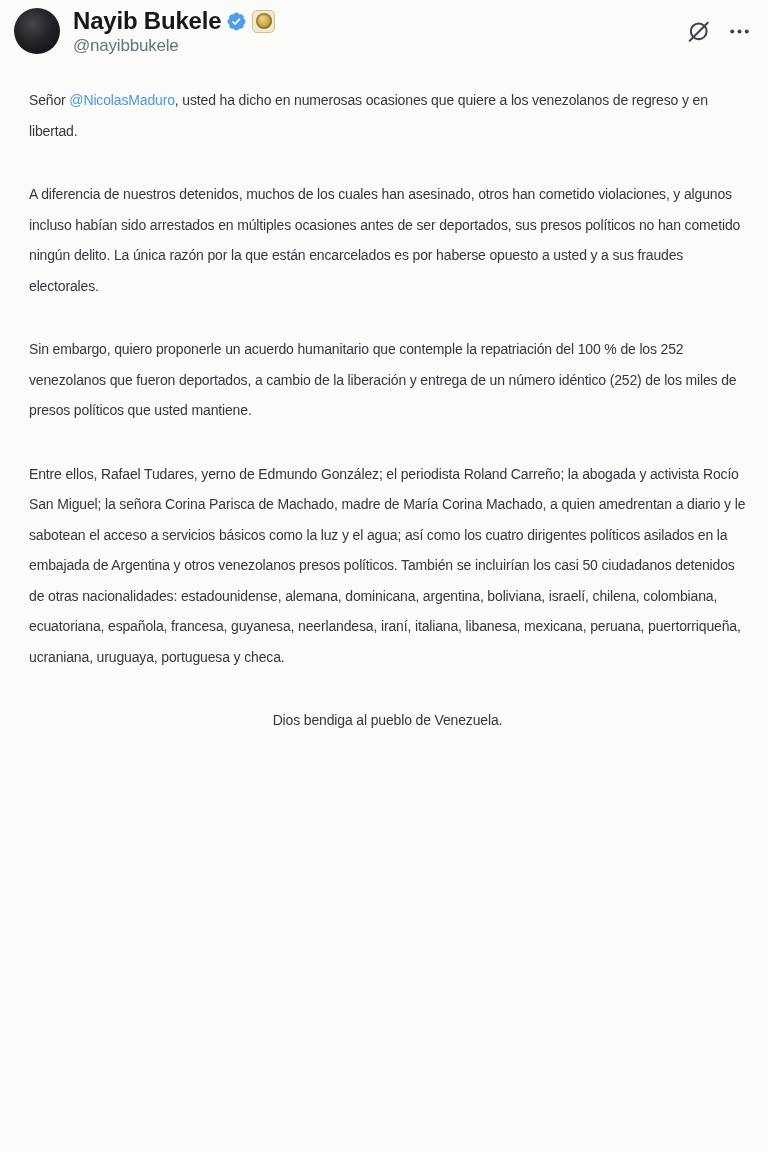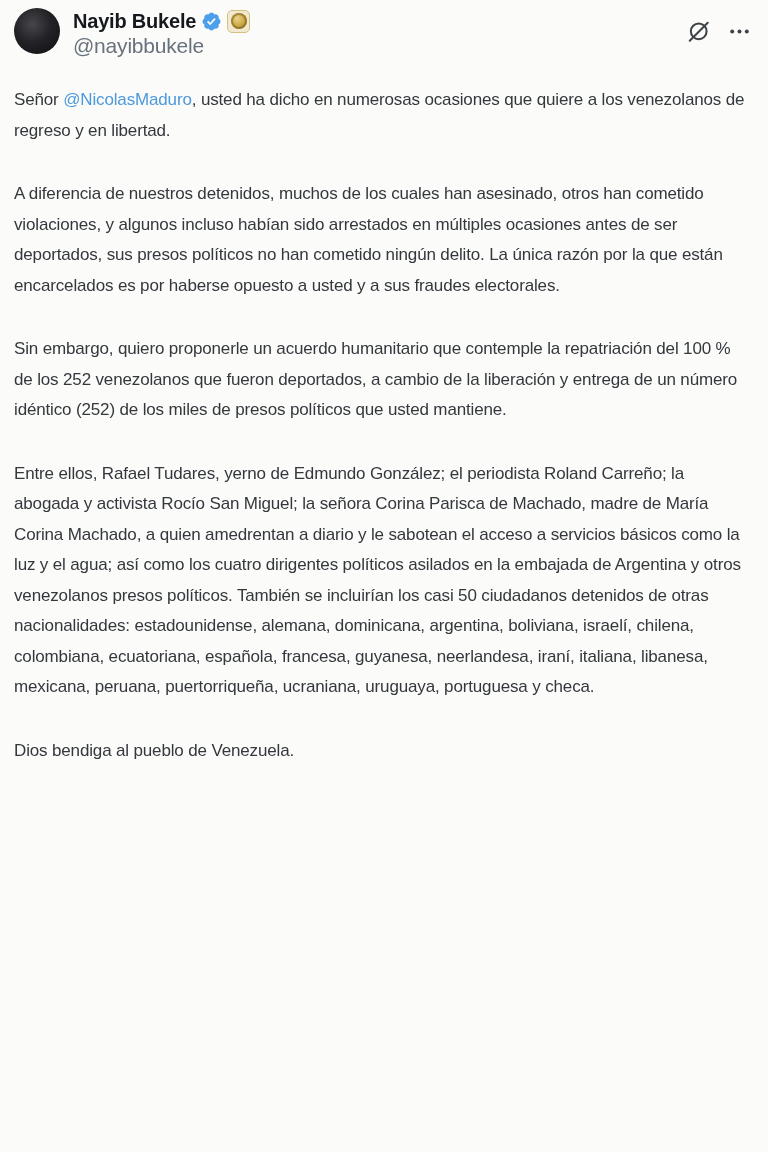--- a/index.html
+++ b/index.html
@@ -29,21 +29,21 @@
     width: 46px; height: 46px;
     border-radius: 50%;
     background: radial-gradient(circle at 40% 35%, #46464b 0%, #232327 45%, #0d0d0f 100%);
     flex: 0 0 46px;
     margin-top: 0;
     cursor: pointer;
   }
   .id-block { margin-left: 13px; padding-top: 1px; }
   .name-row { display: flex; align-items: center; gap: 5px; }
   .display-name {
-    font-size: 20px;
+    font-size: 24px;
     font-weight: 700;
     color: #15181c;
     letter-spacing: -0.2px;
     line-height: 24px;
     cursor: pointer;
   }
   .verified { display: inline-flex; width: 21px; height: 21px; }
   .verified svg { width: 21px; height: 21px; }
   .affiliate {
     display: inline-flex;
@@ -55,47 +55,47 @@
     justify-content: center;
     cursor: pointer;
   }
   .affiliate .seal {
     width: 16px; height: 16px;
     border-radius: 50%;
     background: radial-gradient(circle at 40% 35%, #ecd489 0%, #c9a43f 55%, #85682a 100%);
     box-shadow: inset 0 0 0 2px rgba(120,95,30,.55);
   }
   .handle {
-    font-size: 21px;
+    font-size: 17px;
     color: #68727c;
     line-height: 26px;
     letter-spacing: -0.2px;
     cursor: pointer;
   }
   .actions {
     position: absolute;
     right: 0; top: 10px;
     display: flex;
     align-items: center;
     gap: 15px;
   }
   .grok, .more { display: inline-flex; cursor: pointer; color: #3d4247; }
   .grok svg { width: 27px; height: 27px; }
   .more svg { width: 25px; height: 25px; }
 
   
   .body-text { padding-right: 6px; }
   .body-text p {
-    font-size: 17px;
+    font-size: 14px;
     line-height: 30.5px;
     color: #34383c;
     letter-spacing: -0.15px;
-    margin: 0 0 33px 0;
+    margin: 0 0 33px 15px;
   }
-  .body-text p:last-child { margin-bottom: 0; }
+  .body-text p:last-child { margin-bottom: 0; text-align: center; }
   .mention {
     color: #4c99dd;
     text-decoration: none;
     cursor: pointer;
   }
 </style>
 </head>
 <body>
 
 <div class="page">

